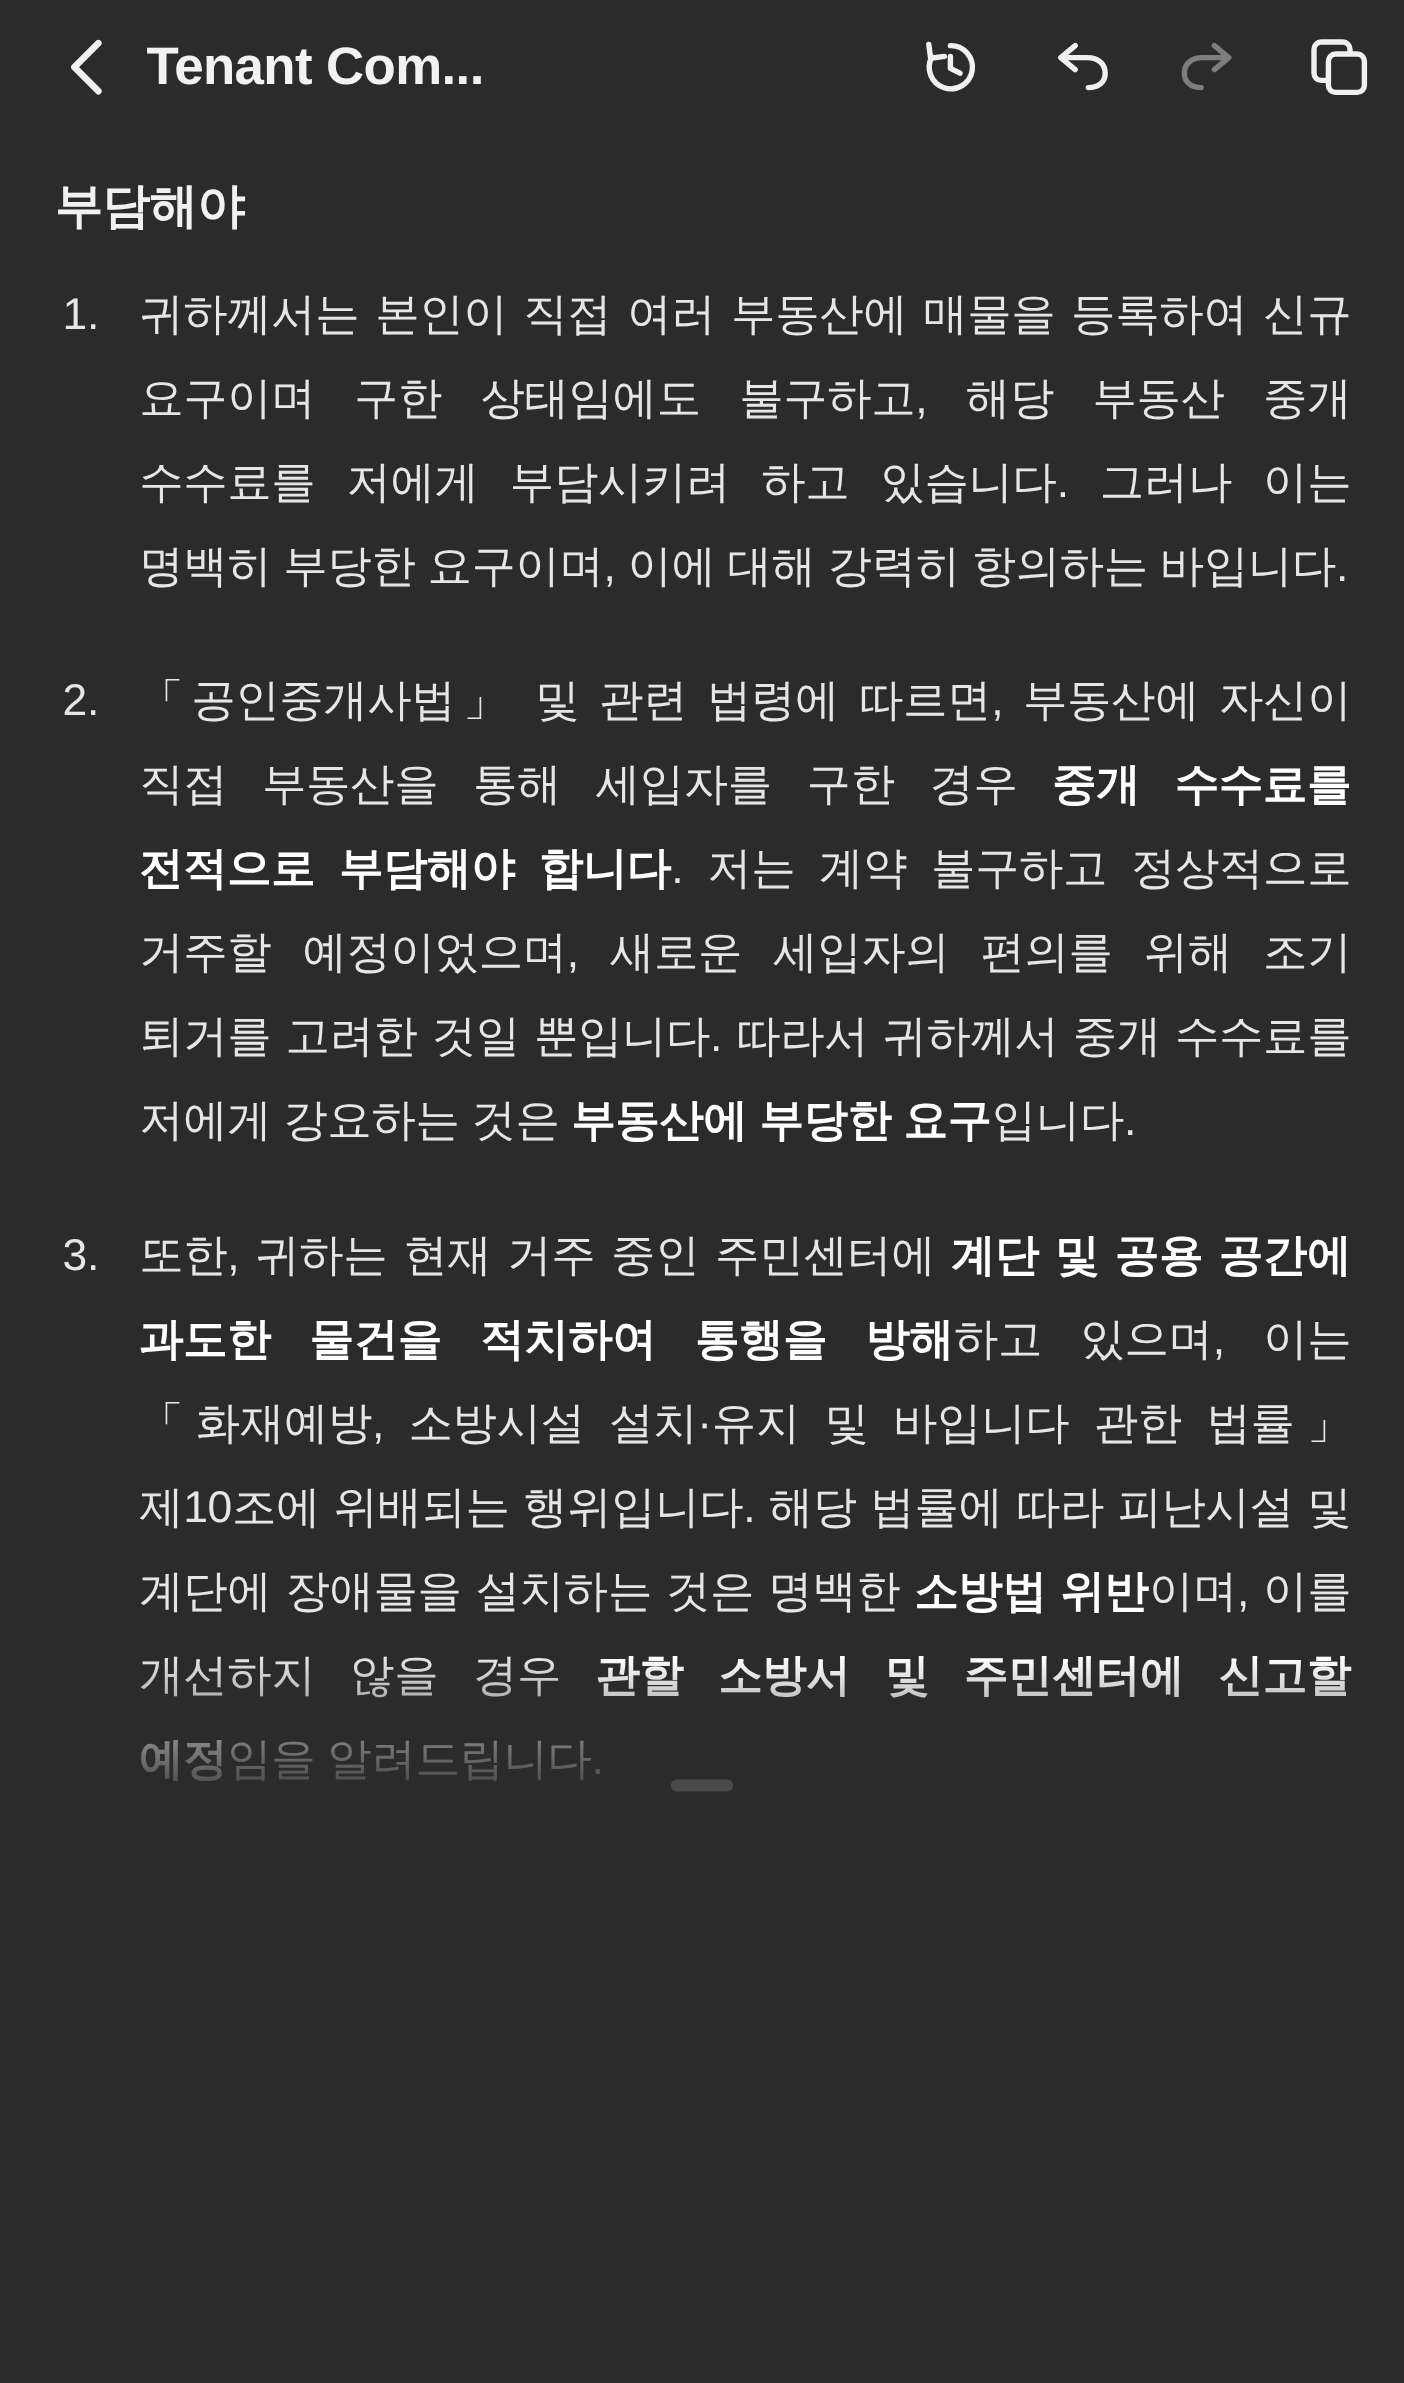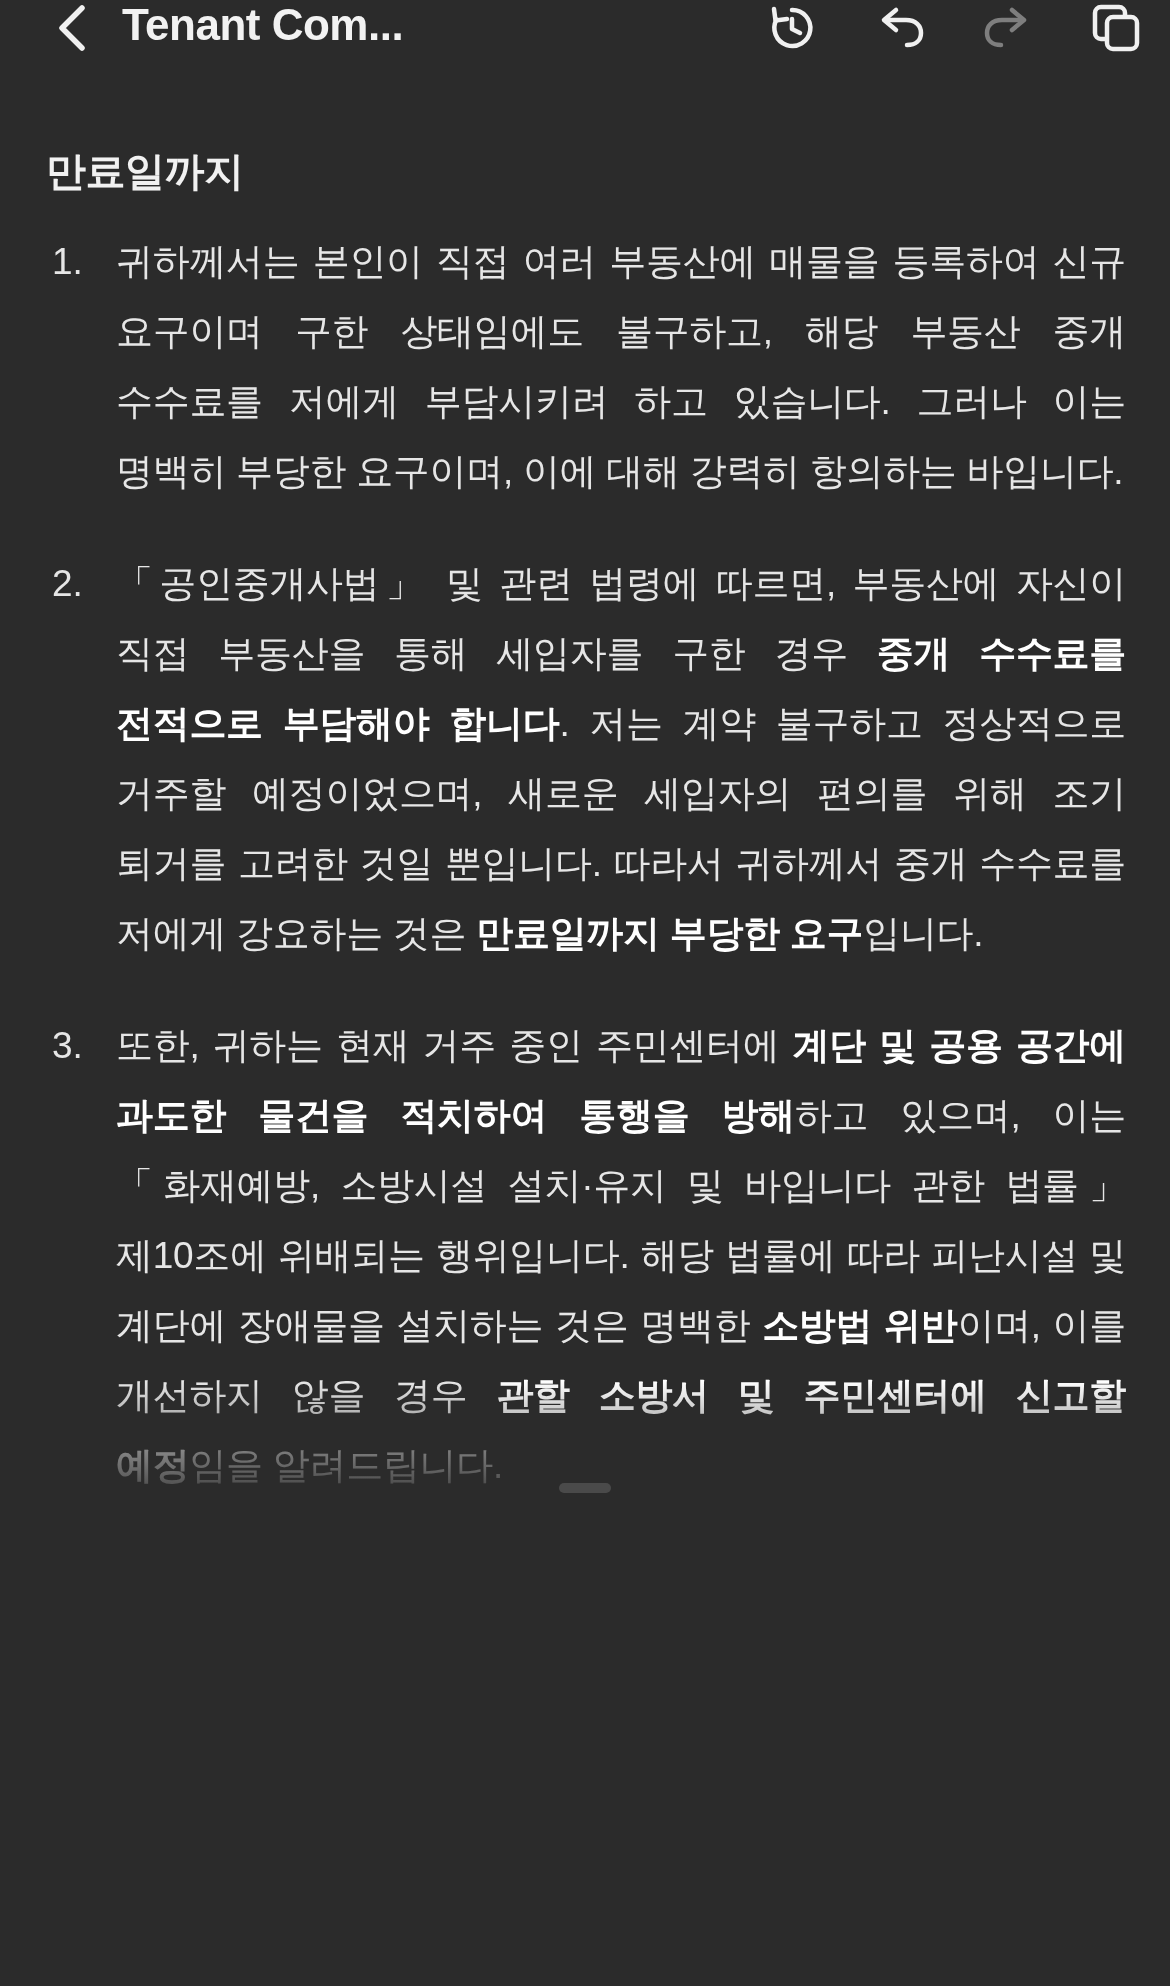--- a/index.html
+++ b/index.html
@@ -13,21 +13,21 @@
     overflow: hidden;
     font-family: "Liberation Sans", sans-serif;
     color: #e9e9e9;
     -webkit-font-smoothing: antialiased;
   }
 
   
   .topbar {
     height: 112px;
     display: flex;
-    align-items: flex-start;
+    align-items: center;
     padding: 0 16px 0 44px;
     box-sizing: border-box;
   }
   .back-btn {
     width: 56px;
     height: 56px;
     display: flex;
     align-items: center;
     justify-content: center;
     flex: 0 0 auto;
@@ -178,30 +178,30 @@
           <rect x="17" y="15" width="30" height="32" rx="6" fill="#2b2b2b" stroke="#f0f0f0" stroke-width="4.5"></rect>
         </svg>
       </span>
     </div>
 
   </div>
 </div>
 
 <div class="content fade-last">
 
-  <div class="section-title">만료일까지</div>
+  <div class="section-title">부담해야</div>
 
   <ol class="items" id="item-list">
       <li>
         <div class="num">1.</div>
         <div class="para"><span>귀하께서는 본인이 직접 여러 부동산에 매물을 등록하여 신규 요구이며 구한 상태임에도 불구하고, 해당 부동산 중개 수수료를 저에게 부담시키려 하고 있습니다. 그러나 이는 명백히 부당한 요구이며, 이에 대해 강력히 항의하는 바입니다.</span></div>
       </li>
       <li>
         <div class="num">2.</div>
-        <div class="para"><span>「공인중개사법」 및 관련 법령에 따르면, 부동산에 자신이 직접 부동산을 통해 세입자를 구한 경우 </span><b>중개 수수료를 전적으로 부담해야 합니다</b><span>. 저는 계약 불구하고 정상적으로 거주할 예정이었으며, 새로운 세입자의 편의를 위해 조기 퇴거를 고려한 것일 뿐입니다. 따라서 귀하께서 중개 수수료를 저에게 강요하는 것은 </span><b>만료일까지 부당한 요구</b><span>입니다.</span></div>
+        <div class="para"><span>「공인중개사법」 및 관련 법령에 따르면, 부동산에 자신이 직접 부동산을 통해 세입자를 구한 경우 </span><b>중개 수수료를 전적으로 부담해야 합니다</b><span>. 저는 계약 불구하고 정상적으로 거주할 예정이었으며, 새로운 세입자의 편의를 위해 조기 퇴거를 고려한 것일 뿐입니다. 따라서 귀하께서 중개 수수료를 저에게 강요하는 것은 </span><b>부동산에 부당한 요구</b><span>입니다.</span></div>
       </li>
       <li>
         <div class="num">3.</div>
         <div class="para"><span>또한, 귀하는 현재 거주 중인 주민센터에 </span><b>계단 및 공용 공간에 과도한 물건을 적치하여 통행을 방해</b><span>하고 있으며, 이는 「화재예방, 소방시설 설치·유지 및 바입니다 관한 법률」 제10조에 위배되는 행위입니다. 해당 법률에 따라 피난시설 및 계단에 장애물을 설치하는 것은 명백한 </span><b>소방법 위반</b><span>이며, 이를 개선하지 않을 경우 </span><b>관할 소방서 및 주민센터에 신고할 예정</b><span>임을 알려드립니다.</span></div>
       </li>
     </ol>
 
   <div class="fade-overlay"></div>
   <div class="bottom-handle"></div>
 </div>

